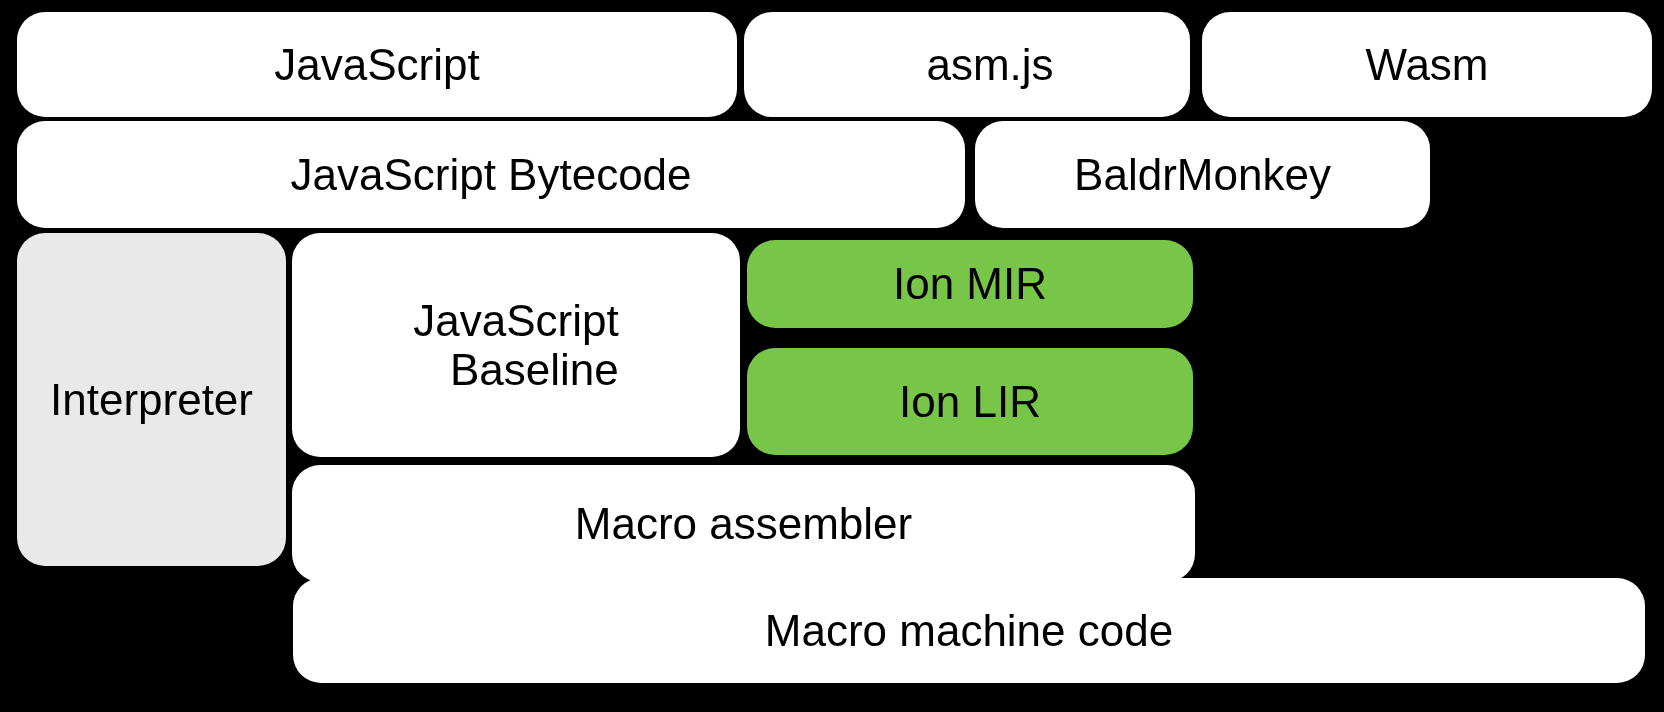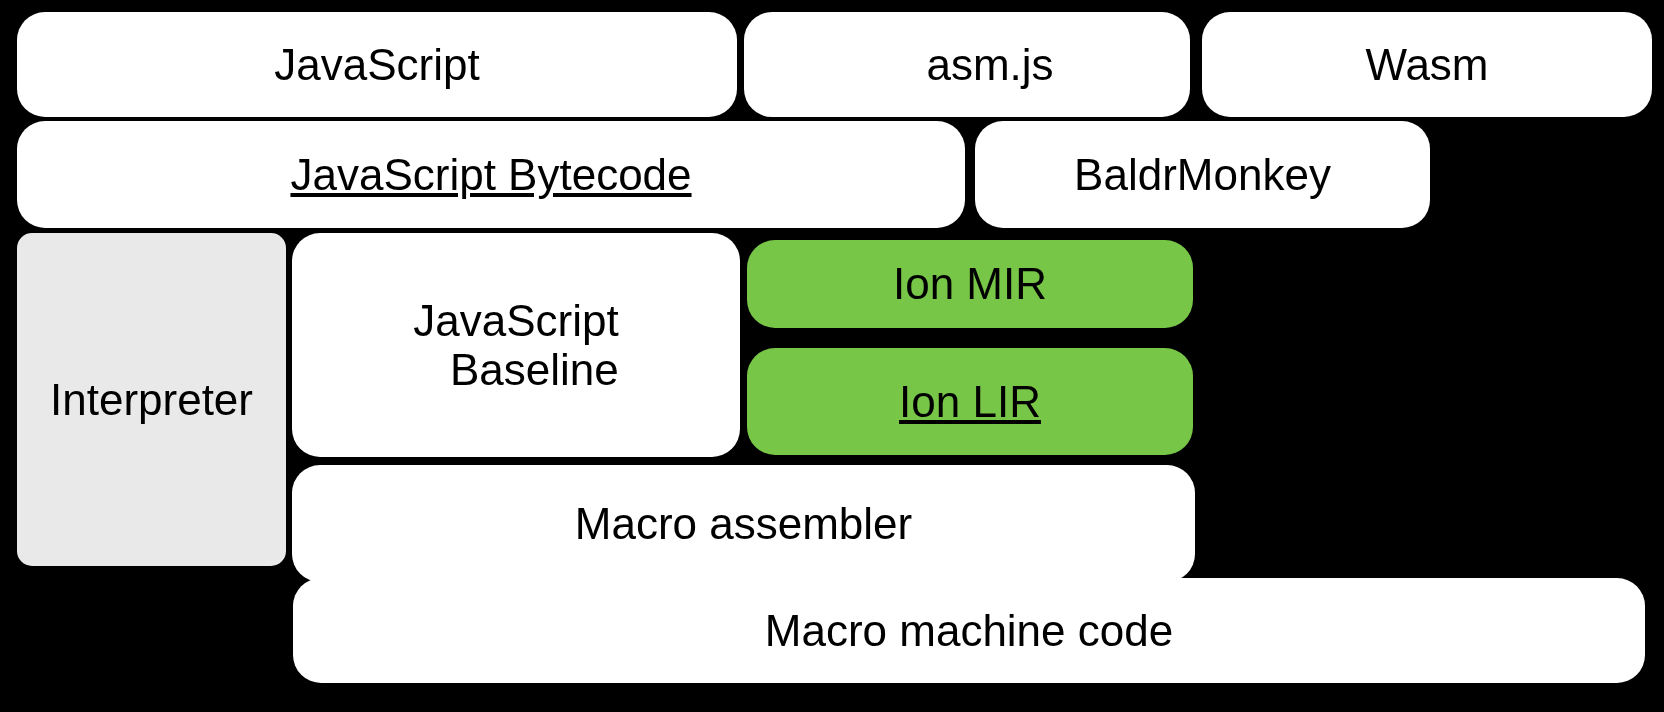--- a/index.html
+++ b/index.html
@@ -36,26 +36,26 @@
     white-space:pre-line;
   }
   .white{background:var(--box-white);}
   .gray{background:var(--box-gray);}
   .green{background:var(--box-green);}
   .pink{background:var(--box-pink);}
 
   .b-javascript  {left:17px;   top:12px;  width:720px;  height:105px;}
   .b-asmjs       {left:744px;  top:12px;  width:446px;  height:105px;padding-left:46px;}
   .b-wasm        {left:1196px; top:12px;  width:450px;  height:105px;margin-left:6px;}
-  .b-bytecode    {left:17px;   top:121px; width:948px;  height:107px;text-decoration:underline;}
+  .b-bytecode    {left:17px;   top:121px; width:948px;  height:107px;}
   .b-baldrmonkey {left:975px;  top:121px; width:455px;  height:107px;}
-  .b-interpreter {left:17px;   top:233px; width:269px;  height:333px;border-radius:15px;}
+  .b-interpreter {left:17px;   top:233px; width:269px;  height:333px;}
   .b-baseline    {left:292px;  top:233px; width:448px;  height:224px;}
   .b-ion-mir     {left:747px;  top:240px; width:446px;  height:88px;}
-  .b-ion-lir     {left:747px;  top:348px; width:446px;  height:107px;text-decoration:underline;}
+  .b-ion-lir     {left:747px;  top:348px; width:446px;  height:107px;}
   .b-cranelift   {left:1200px; top:350px; width:446px;  height:215px;}
   .b-macro       {left:292px;  top:465px; width:903px;  height:117px;}
   .b-native      {left:293px;  top:578px; width:1352px; height:105px;}
 </style>
 </head>
 <body>
 
 <div class="diagram">
   <div class="block white b-javascript">JavaScript</div>
   <div class="block white b-asmjs">asm.js</div>

